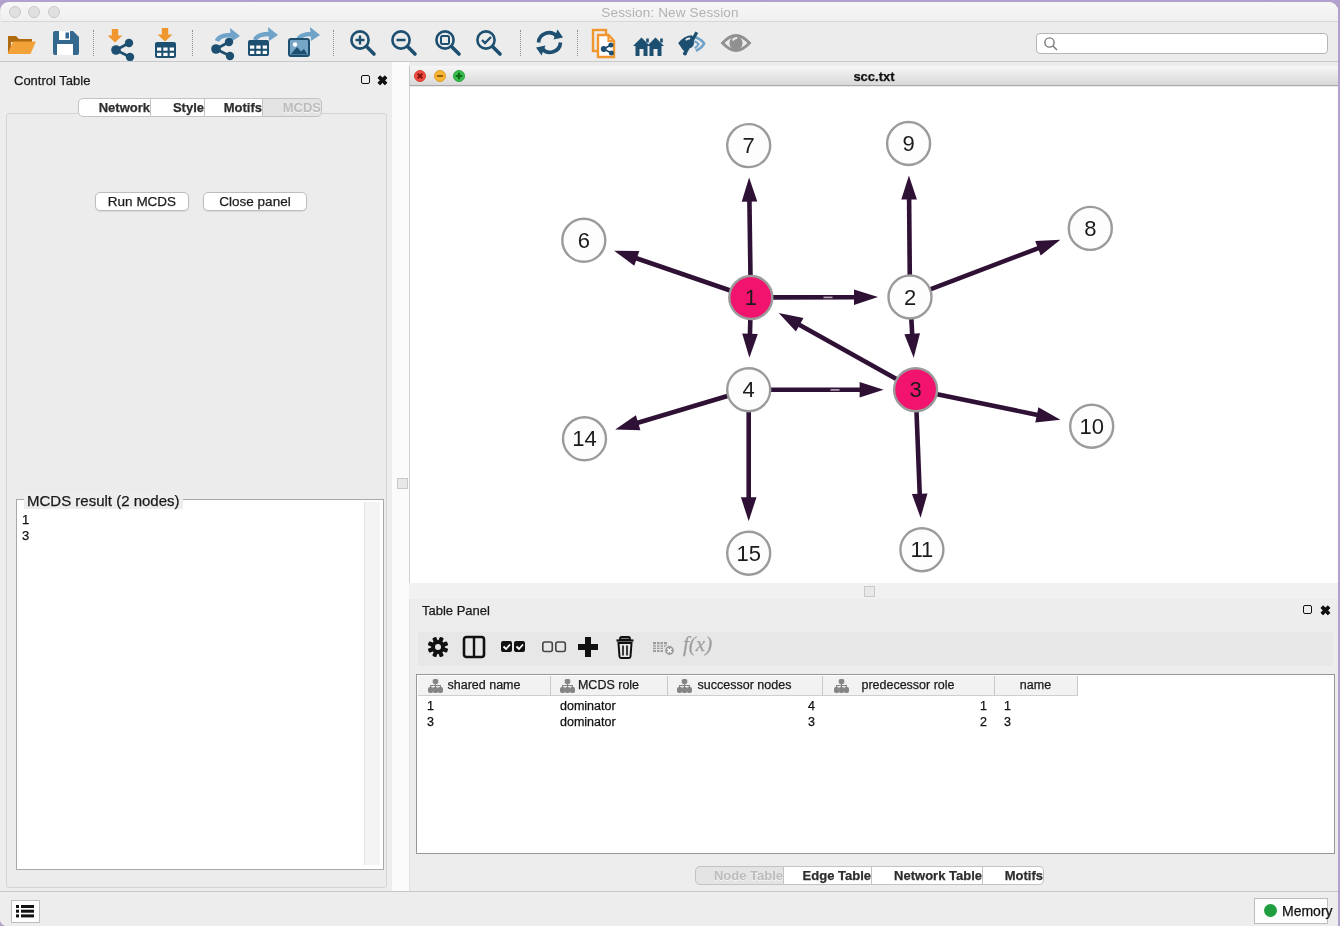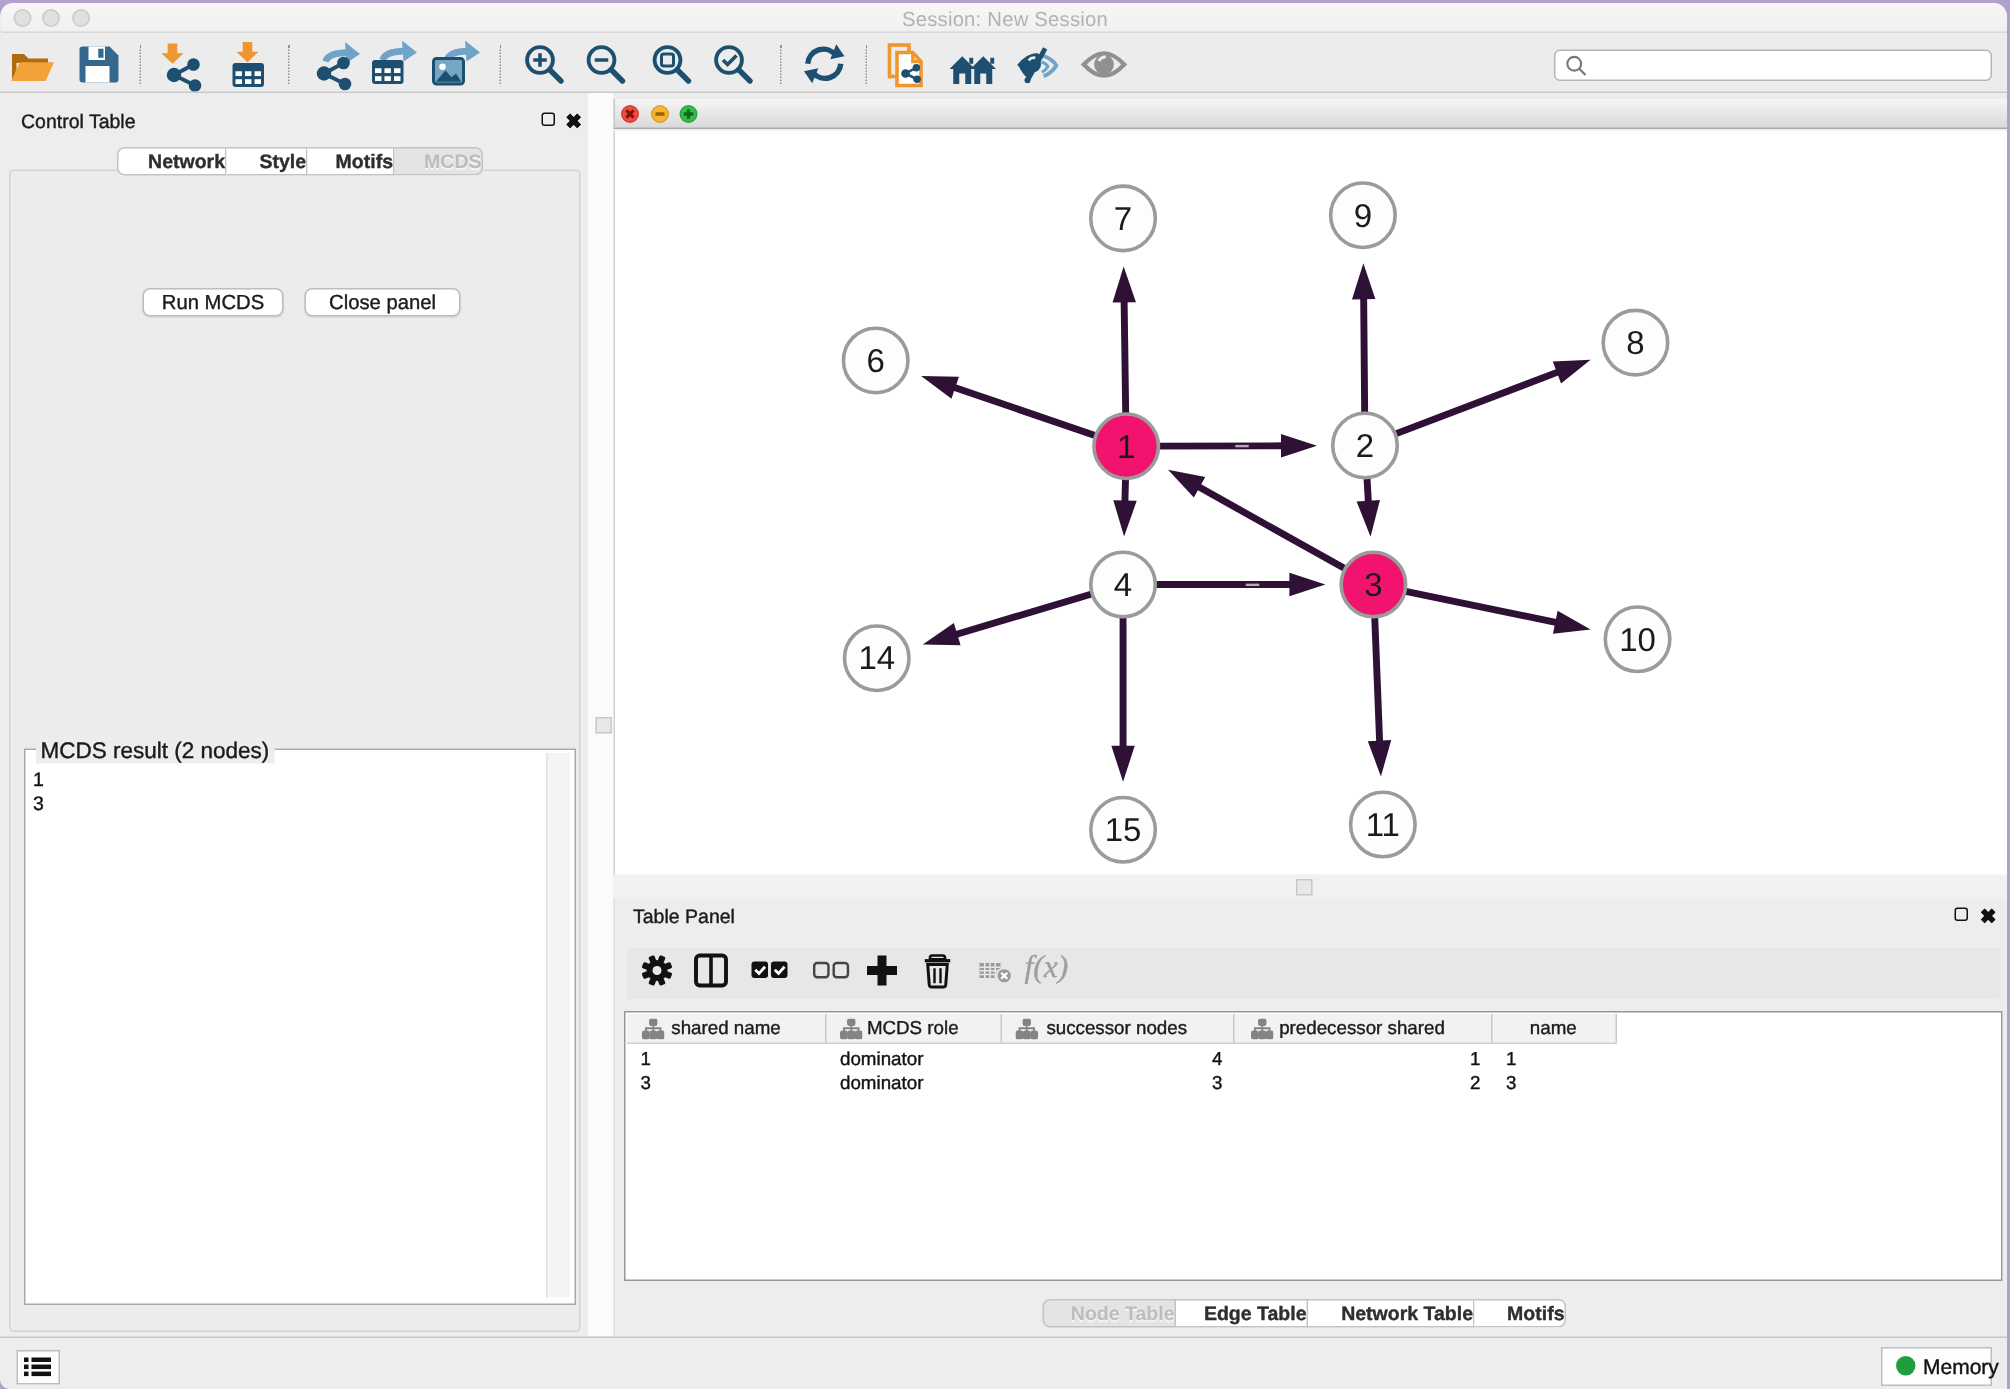--- a/index.html
+++ b/index.html
@@ -226,20 +226,21 @@
       <div class="mtl" style="left:23.5px;background:#f6b633;border:1px solid #df9e22;">
           <svg width="10" height="10" style="left:0;top:0">
             <path d="M2 5 h6" stroke="#96610a" stroke-width="2.2"></path>
           </svg>
         </div>
       <div class="mtl" style="left:43px;background:#39bb4d;border:1px solid #2aa53c;">
           <svg width="10" height="10" style="left:0;top:0">
             <path d="M5 1.8 v6.4 M1.8 5 h6.4" stroke="#0d6b1a" stroke-width="2.2"></path>
           </svg>
         </div>
+      <div id="nettext">scc.txt</div>
     </div>
     <div id="netbody"></div>
   </div>
   <svg width="928" height="496" style="position:absolute;left:410px;top:85px">
       <line x1="340.5" y1="191.0" x2="339.4" y2="112.6" stroke="#2f1136" stroke-width="4.6"></line>
       <polygon points="339.1,90.6 347.3,114.5 331.7,114.7" fill="#2f1136"></polygon>
       <line x1="322.4" y1="204.2" x2="224.9" y2="170.8" stroke="#2f1136" stroke-width="4.6"></line>
       <polygon points="204.1,163.7 229.3,164.1 224.3,178.8" fill="#2f1136"></polygon>
       <line x1="360.3" y1="210.4" x2="446.0" y2="210.2" stroke="#2f1136" stroke-width="4.6"></line>
       <polygon points="468.0,210.1 444.0,218.0 444.0,202.4" fill="#2f1136"></polygon>
@@ -342,21 +343,21 @@
           <circle cx="18.5" cy="16.5" r="5" fill="#9b9b9b" stroke="#e7e7e7" stroke-width="1.2"></circle>
           <path d="M16.5 14.5 l4 4 M20.5 14.5 l-4 4" stroke="#fff" stroke-width="1.6"></path>
         </svg>
         <div class="abs" style="left:265px;top:0px;width:40px;font-family:'Liberation Serif',serif;font-style:italic;font-size:21px;color:#9f9f9f">f(x)</div>
       </div>
     <div id="tablebox">
       <div id="thead">
         <div class="hcol" style="left:0;width:132px">shared name</div>
         <div class="hcol" style="left:132px;width:117px">MCDS role</div>
         <div class="hcol" style="left:249px;width:155px">successor nodes</div>
-        <div class="hcol" style="left:404px;width:172px">predecessor shared</div>
+        <div class="hcol" style="left:404px;width:172px">predecessor role</div>
         <div class="hcol" style="left:576px;width:83px">name</div>
       <div class="abs" style="left:10px;top:3px;width:15px;height:14px">
             <svg width="15" height="14" viewBox="0 0 15 14">
               <g fill="#848484" stroke="#848484">
                 <rect x="5.2" y="0.5" width="4.6" height="4" rx="1"></rect>
                 <rect x="0.5" y="8.5" width="4.2" height="5" rx="1"></rect>
                 <rect x="5.4" y="8.5" width="4.2" height="5" rx="1"></rect>
                 <rect x="10.3" y="8.5" width="4.2" height="5" rx="1"></rect>
                 <path d="M7.5 4.5 V8.5 M2.6 8.5 V6.5 H12.4 V8.5" fill="none" stroke-width="1.2"></path>
               </g>

